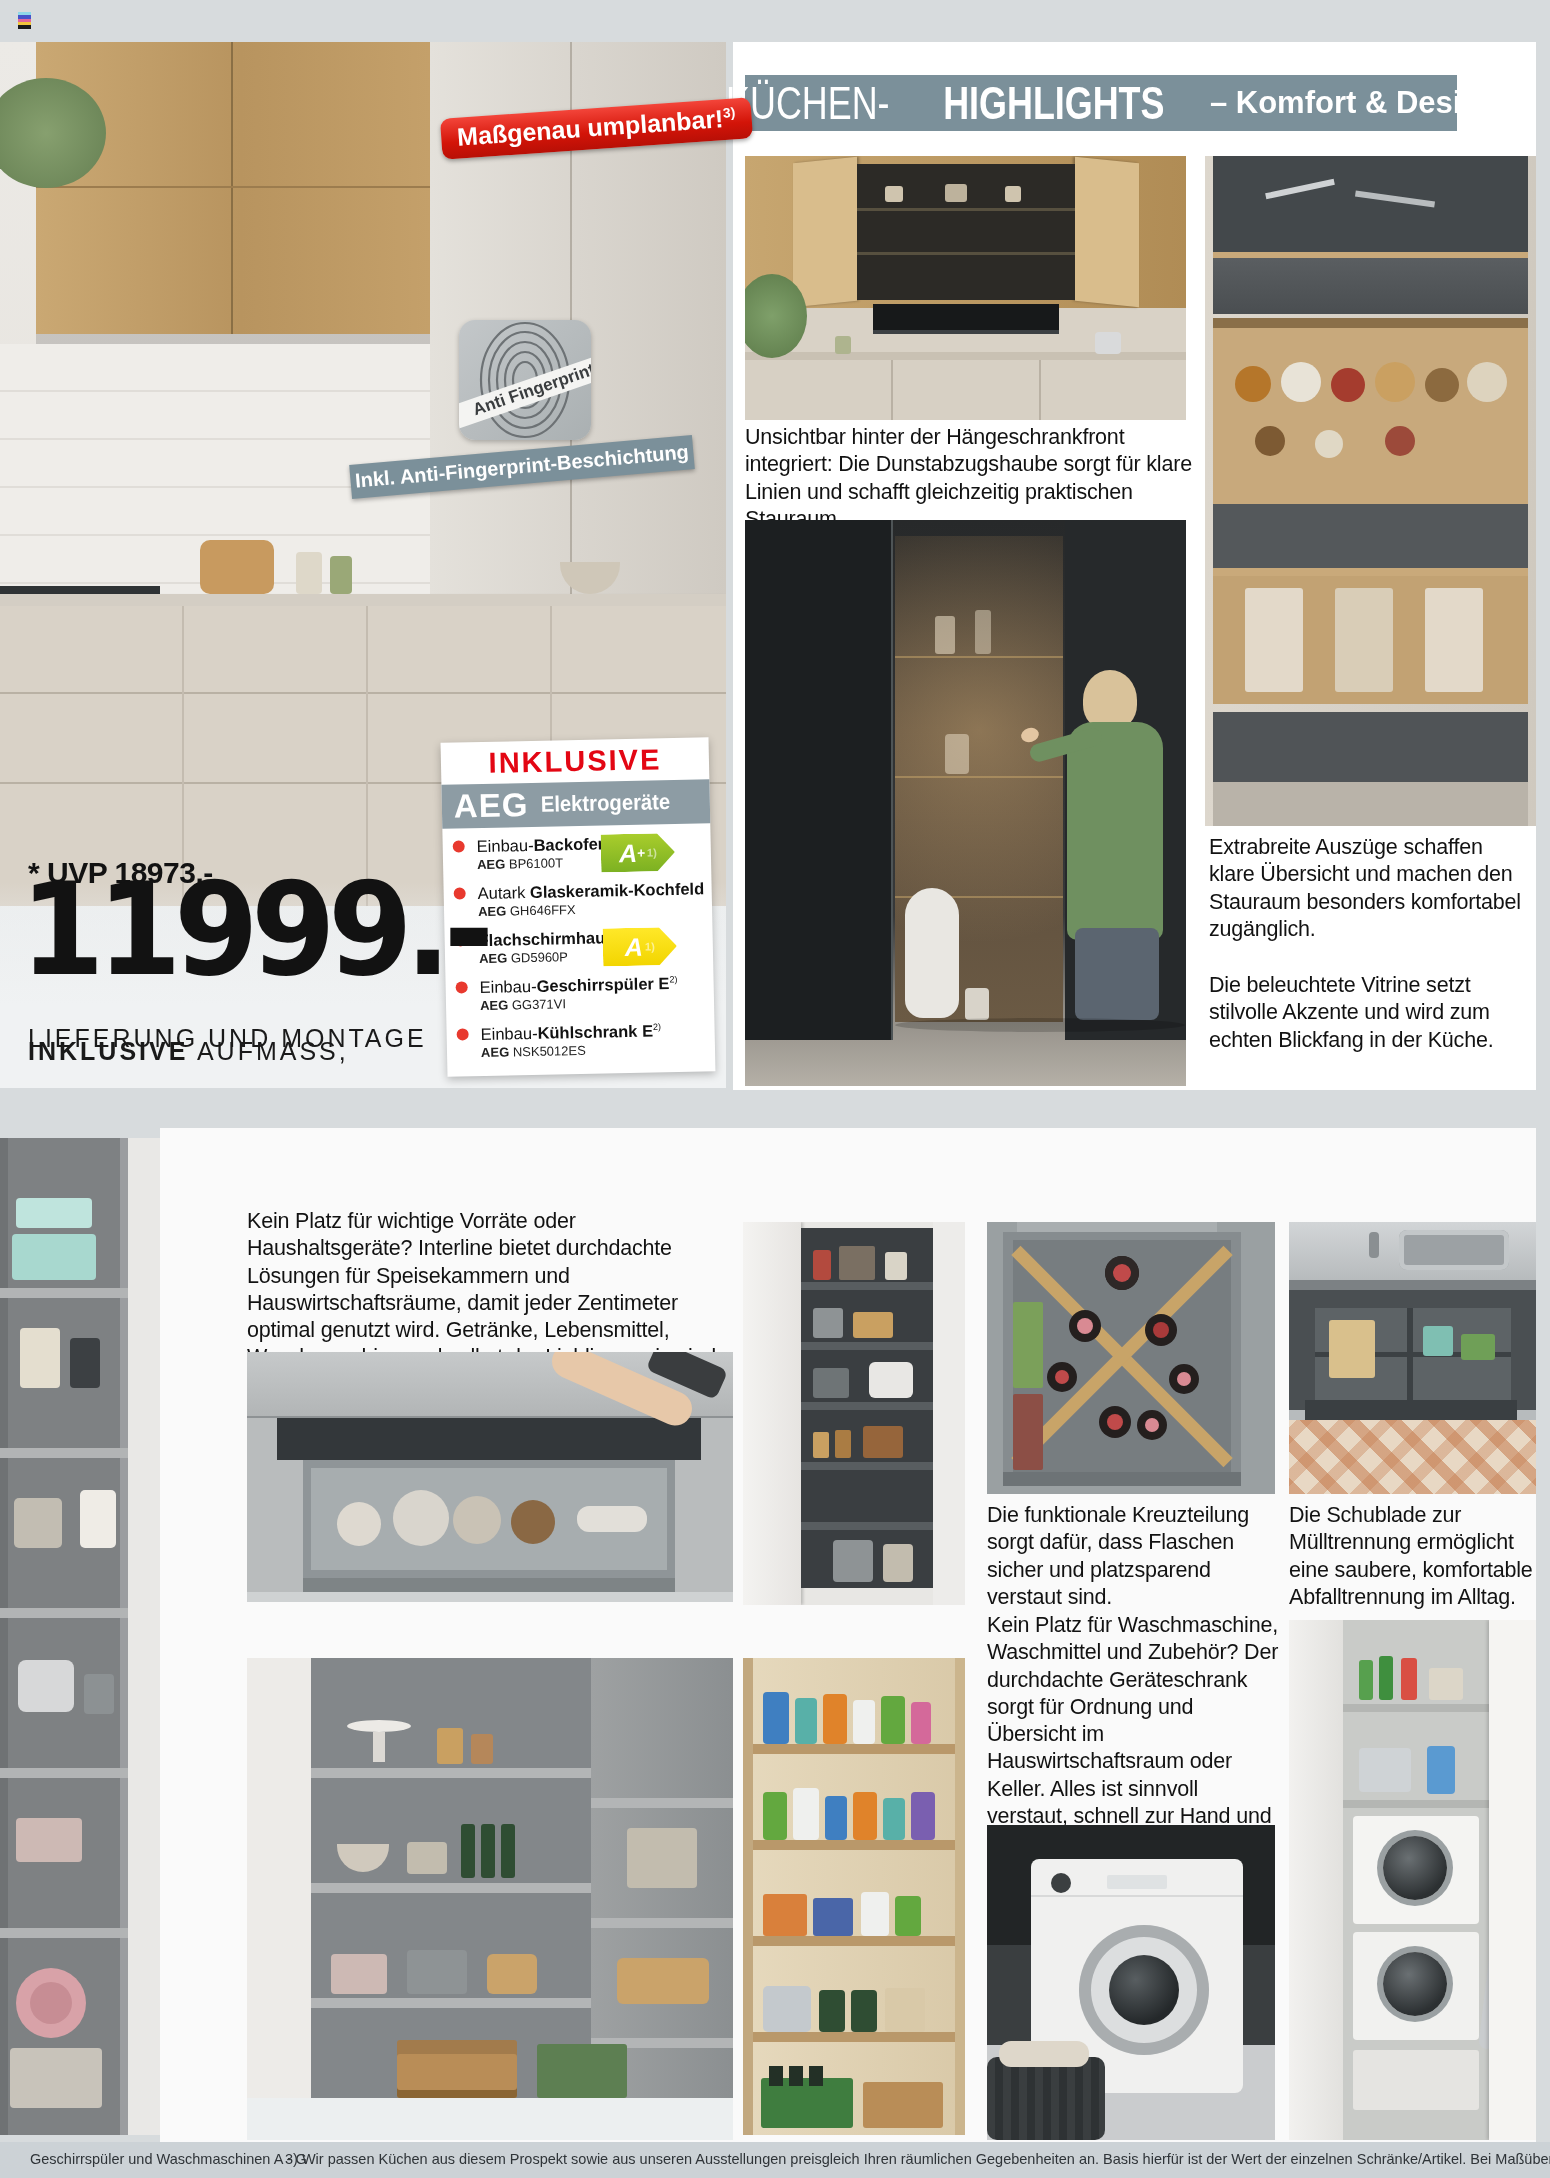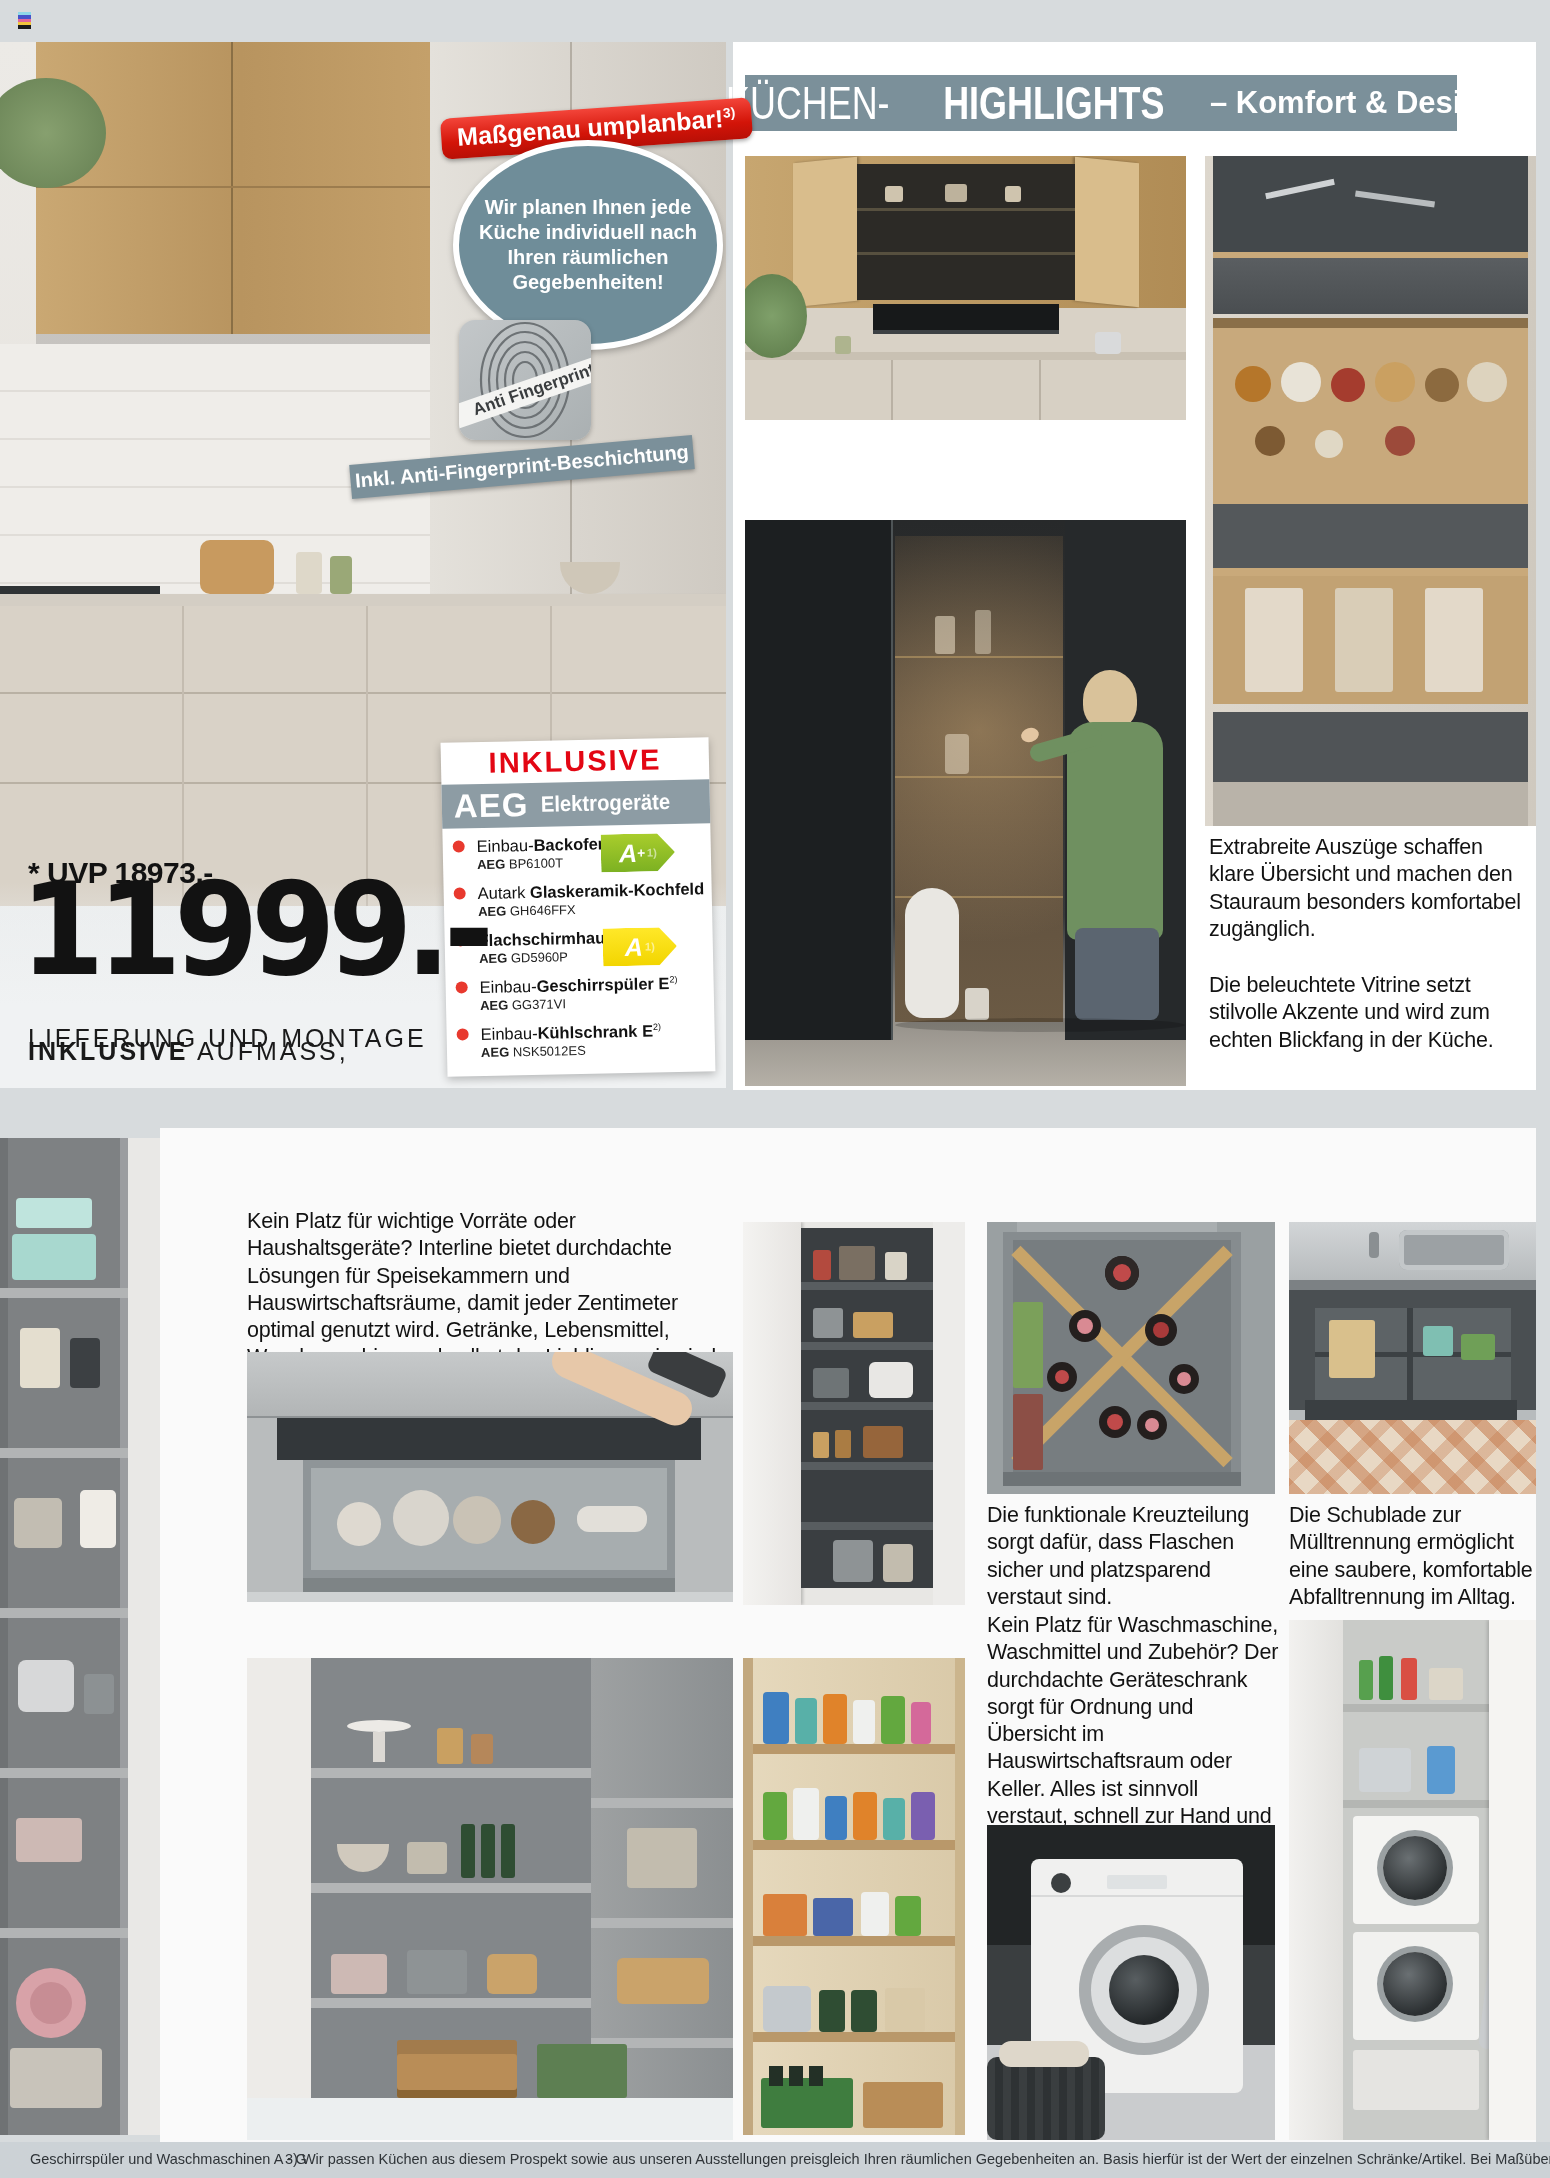--- a/index.html
+++ b/index.html
@@ -118,20 +118,21 @@
     <i class="b" style="left:128px;top:174px;width:186px;height:4px;background:#3d4144;"></i>
     <i class="b" style="left:0;top:196px;width:441px;height:8px;background:#c9c1b3;"></i>
     <i class="b" style="left:0;top:204px;width:441px;height:60px;background:#d7d0c4;"></i>
     <i class="b" style="left:146px;top:204px;width:2px;height:60px;background:#b9b1a4;"></i>
     <i class="b" style="left:294px;top:204px;width:2px;height:60px;background:#b9b1a4;"></i>
     <i class="b" style="left:-8px;top:118px;width:70px;height:84px;background:radial-gradient(circle,#7fa06a,#5c7a49);border-radius:50%;"></i>
     <i class="b" style="left:350px;top:176px;width:26px;height:22px;background:#d9dadb;border-radius:4px;"></i>
     <i class="b" style="left:90px;top:180px;width:16px;height:18px;background:#aeb48e;border-radius:3px;"></i>
   </div>
 
+  <p class="cap" style="left:745px;top:424px;width:456px;margin:0;">Unsichtbar hinter der Hängeschrankfront integriert: Die Dunstabzugshaube sorgt für klare Linien und schafft gleichzeitig praktischen Stauraum.</p>
 
   <div class="photo" style="left:1205px;top:156px;width:331px;height:670px;background:linear-gradient(90deg,#ddd7cd,#cfc9bf);">
     <i class="b" style="left:8px;top:0;width:315px;height:96px;background:#43484b;"></i>
     <i class="b" style="left:60px;top:30px;width:70px;height:6px;background:#cfd2d4;transform:rotate(-12deg);"></i>
     <i class="b" style="left:150px;top:40px;width:80px;height:6px;background:#b8bcbe;transform:rotate(8deg);"></i>
     <i class="b" style="left:8px;top:96px;width:315px;height:6px;background:#c9a97a;"></i>
     <i class="b" style="left:8px;top:102px;width:315px;height:56px;background:linear-gradient(180deg,#5a5e61,#4a4e51);"></i>
     <i class="b" style="left:8px;top:162px;width:315px;height:186px;background:linear-gradient(180deg,#8a6f49 0 10px,#c8a97c 10px);"></i>
     <i class="b" style="left:30px;top:210px;width:36px;height:36px;background:#b5762a;border-radius:50%;"></i>
     <i class="b" style="left:76px;top:206px;width:40px;height:40px;background:#e8e3d7;border-radius:50%;"></i>
@@ -172,23 +173,20 @@
     <i class="b" style="left:284px;top:216px;width:74px;height:18px;background:#6f9060;border-radius:9px;transform:rotate(-16deg);"></i>
     <i class="b" style="left:276px;top:208px;width:18px;height:14px;background:#e3c6a2;border-radius:50%;transform:rotate(-16deg);"></i>
     <i class="b" style="left:330px;top:408px;width:84px;height:92px;background:#5b6570;border-radius:8px;"></i>
     <i class="b" style="left:160px;top:368px;width:54px;height:130px;background:#e9e7e2;border-radius:27px 27px 18px 18px;"></i>
     <i class="b" style="left:220px;top:468px;width:24px;height:32px;background:#d8d3c9;border-radius:4px;"></i>
     <i class="b" style="left:150px;top:498px;width:290px;height:14px;background:rgba(0,0,0,.18);border-radius:50%;"></i>
   </div>
 
   <div class="redbadge">
     <span>Maßgenau umplanbar!</span><sup>3)</sup>
-  </div>
-  <div class="bubble">
-    <span>Wir planen Ihnen jede Küche individuell nach Ihren räumlichen Gegebenheiten!</span>
   </div>
 
   <div class="antibadge">
     <svg width="132" height="120" viewBox="0 0 132 120">
       <g fill="none" stroke="#6d7275" stroke-width="2.2">
         <ellipse cx="66" cy="60" rx="12" ry="18"></ellipse>
         <ellipse cx="66" cy="60" rx="20" ry="28"></ellipse>
         <ellipse cx="66" cy="60" rx="28" ry="38"></ellipse>
         <ellipse cx="66" cy="60" rx="36" ry="48"></ellipse>
         <ellipse cx="66" cy="60" rx="44" ry="57"></ellipse>

